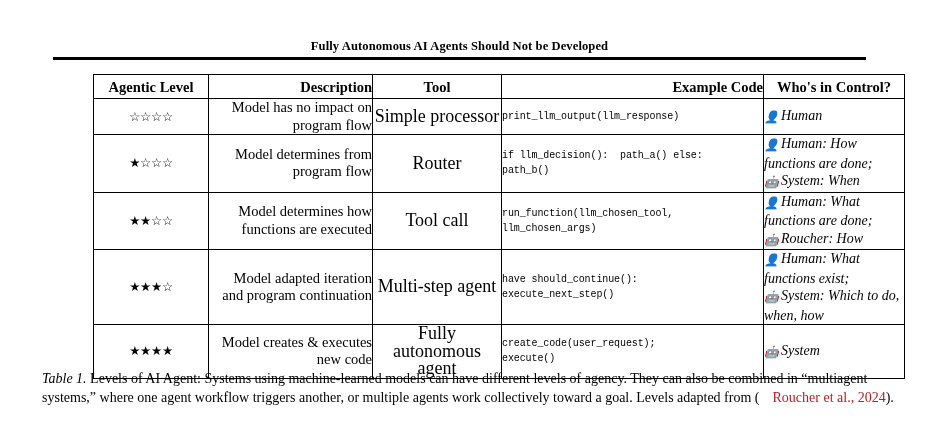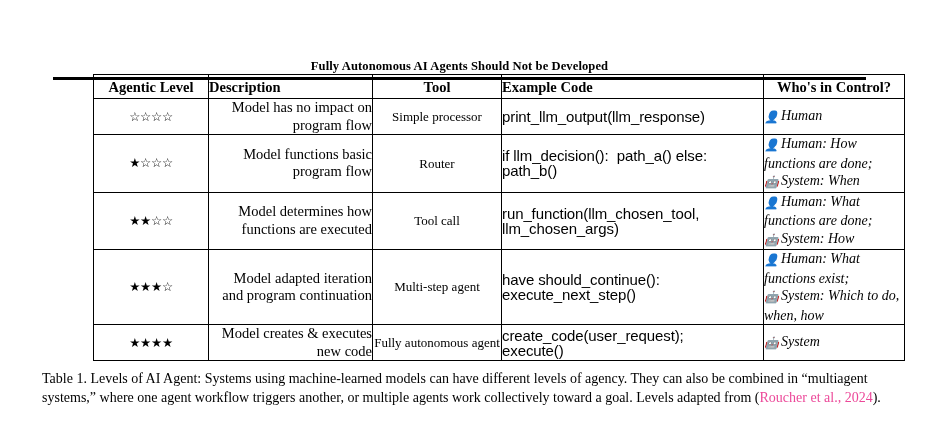--- a/index.html
+++ b/index.html
@@ -15,21 +15,20 @@
     color: #000000;
     overflow: hidden;
   }
 
   
   .page-head {
     position: absolute;
     left: 53px;
     top: 38px;
     width: 813px;
-    margin-top: 20px;
   }
   .page-head .head-title {
     text-align: center;
     font-family: "Liberation Serif", serif;
     font-weight: bold;
     font-size: 13.5px;
     letter-spacing: 0.1px;
     line-height: 16px;
     transform: scaleX(0.93);
     transform-origin: center center;
@@ -68,21 +67,21 @@
   col.c-ctrl  { width: 141px; }
 
   thead th {
     font-weight: bold;
     font-size: 14.5px;
     line-height: 18px;
     height: 23px;
     padding: 1px 0 2px 0;
   }
   th.h-center { text-align: center; }
-  th.h-left   { text-align: left; padding-left: 7px; }
+  th.h-left   { text-align: right; padding-left: 7px; }
 
   td.cell-level {
     text-align: center;
     font-size: 13px;
     letter-spacing: 0px;
     line-height: 16px;
   }
   .stars {
     font-family: "DejaVu Sans", sans-serif;
     font-size: 12.5px;
@@ -90,29 +89,29 @@
     white-space: nowrap;
   }
   td.cell-desc {
     text-align: right;
     padding: 5px 6px 5px 7px;
     font-size: 14.5px;
     line-height: 17.5px;
   }
   td.cell-term {
     text-align: center;
-    font-size: 13px;
+    font-size: 18px;
     line-height: 17.5px;
     padding: 4px 4px;
   }
   td.cell-code {
     text-align: left;
     padding: 6px 7px 6px 9px;
-    font-family: Liberation Sans, sans-serif;
-    font-size: 15px;
+    font-family: Liberation Mono, monospace;
+    font-size: 10px;
     line-height: 15px;
     letter-spacing: -0.1px;
     white-space: pre-wrap;
   }
   td.cell-ctrl {
     text-align: left;
     padding: 3px 4px 3px 6px;
     font-size: 14px;
     line-height: 17.5px;
     font-style: italic;
@@ -129,23 +128,24 @@
   .caption {
     position: absolute;
     left: 42px;
     top: 370px;
     width: 852px;
     font-size: 14px;
     line-height: 18.6px;
     text-align: left;
   }
   .caption .cap-label {
-    text-align: center;
-  }
-  .cap-link { color: #ec4899; }
+    font-style: italic;
+    text-align: center;
+  }
+  .cap-link { color: #b91c1c; margin-left: 13px; }
 </style>
 </head>
 <body>
 
 <div class="page-head">
   <div class="head-title">Fully Autonomous AI Agents Should Not be Developed</div>
   <div class="head-rule"></div>
 </div>
 
 <div class="tbl-wrap">
@@ -171,38 +171,38 @@
           <td class="cell-level"><span class="stars">☆☆☆☆</span></td>
           <td class="cell-desc">Model has no impact on program flow</td>
           <td class="cell-term">Simple processor</td>
           <td class="cell-code">print_llm_output(llm_response)</td>
           <td class="cell-ctrl">
             <div><span class="who-icon">👤</span><span>Human</span></div>
           </td>
         </tr>
         <tr>
           <td class="cell-level"><span class="stars">★☆☆☆</span></td>
-          <td class="cell-desc">Model functions basic program flow</td>
+          <td class="cell-desc">Model determines from program flow</td>
           <td class="cell-term">Router</td>
           <td class="cell-code">if llm_decision():  path_a() else:
 path_b()</td>
           <td class="cell-ctrl">
             <div><span class="who-icon">👤</span><span>Human: How functions are done;</span></div>
             <div><span class="who-icon">🤖</span><span>System: When</span></div>
           </td>
         </tr>
         <tr>
           <td class="cell-level"><span class="stars">★★☆☆</span></td>
           <td class="cell-desc">Model determines how functions are executed</td>
           <td class="cell-term">Tool call</td>
           <td class="cell-code">run_function(llm_chosen_tool,
 llm_chosen_args)</td>
           <td class="cell-ctrl">
             <div><span class="who-icon">👤</span><span>Human: What functions are done;</span></div>
-            <div><span class="who-icon">🤖</span><span>System: How</span></div>
+            <div><span class="who-icon">🤖</span><span>Roucher: How</span></div>
           </td>
         </tr>
         <tr>
           <td class="cell-level"><span class="stars">★★★☆</span></td>
           <td class="cell-desc">Model adapted iteration and program continuation</td>
           <td class="cell-term">Multi-step agent</td>
           <td class="cell-code">have should_continue():
 execute_next_step()</td>
           <td class="cell-ctrl">
             <div><span class="who-icon">👤</span><span>Human: What functions exist;</span></div>

